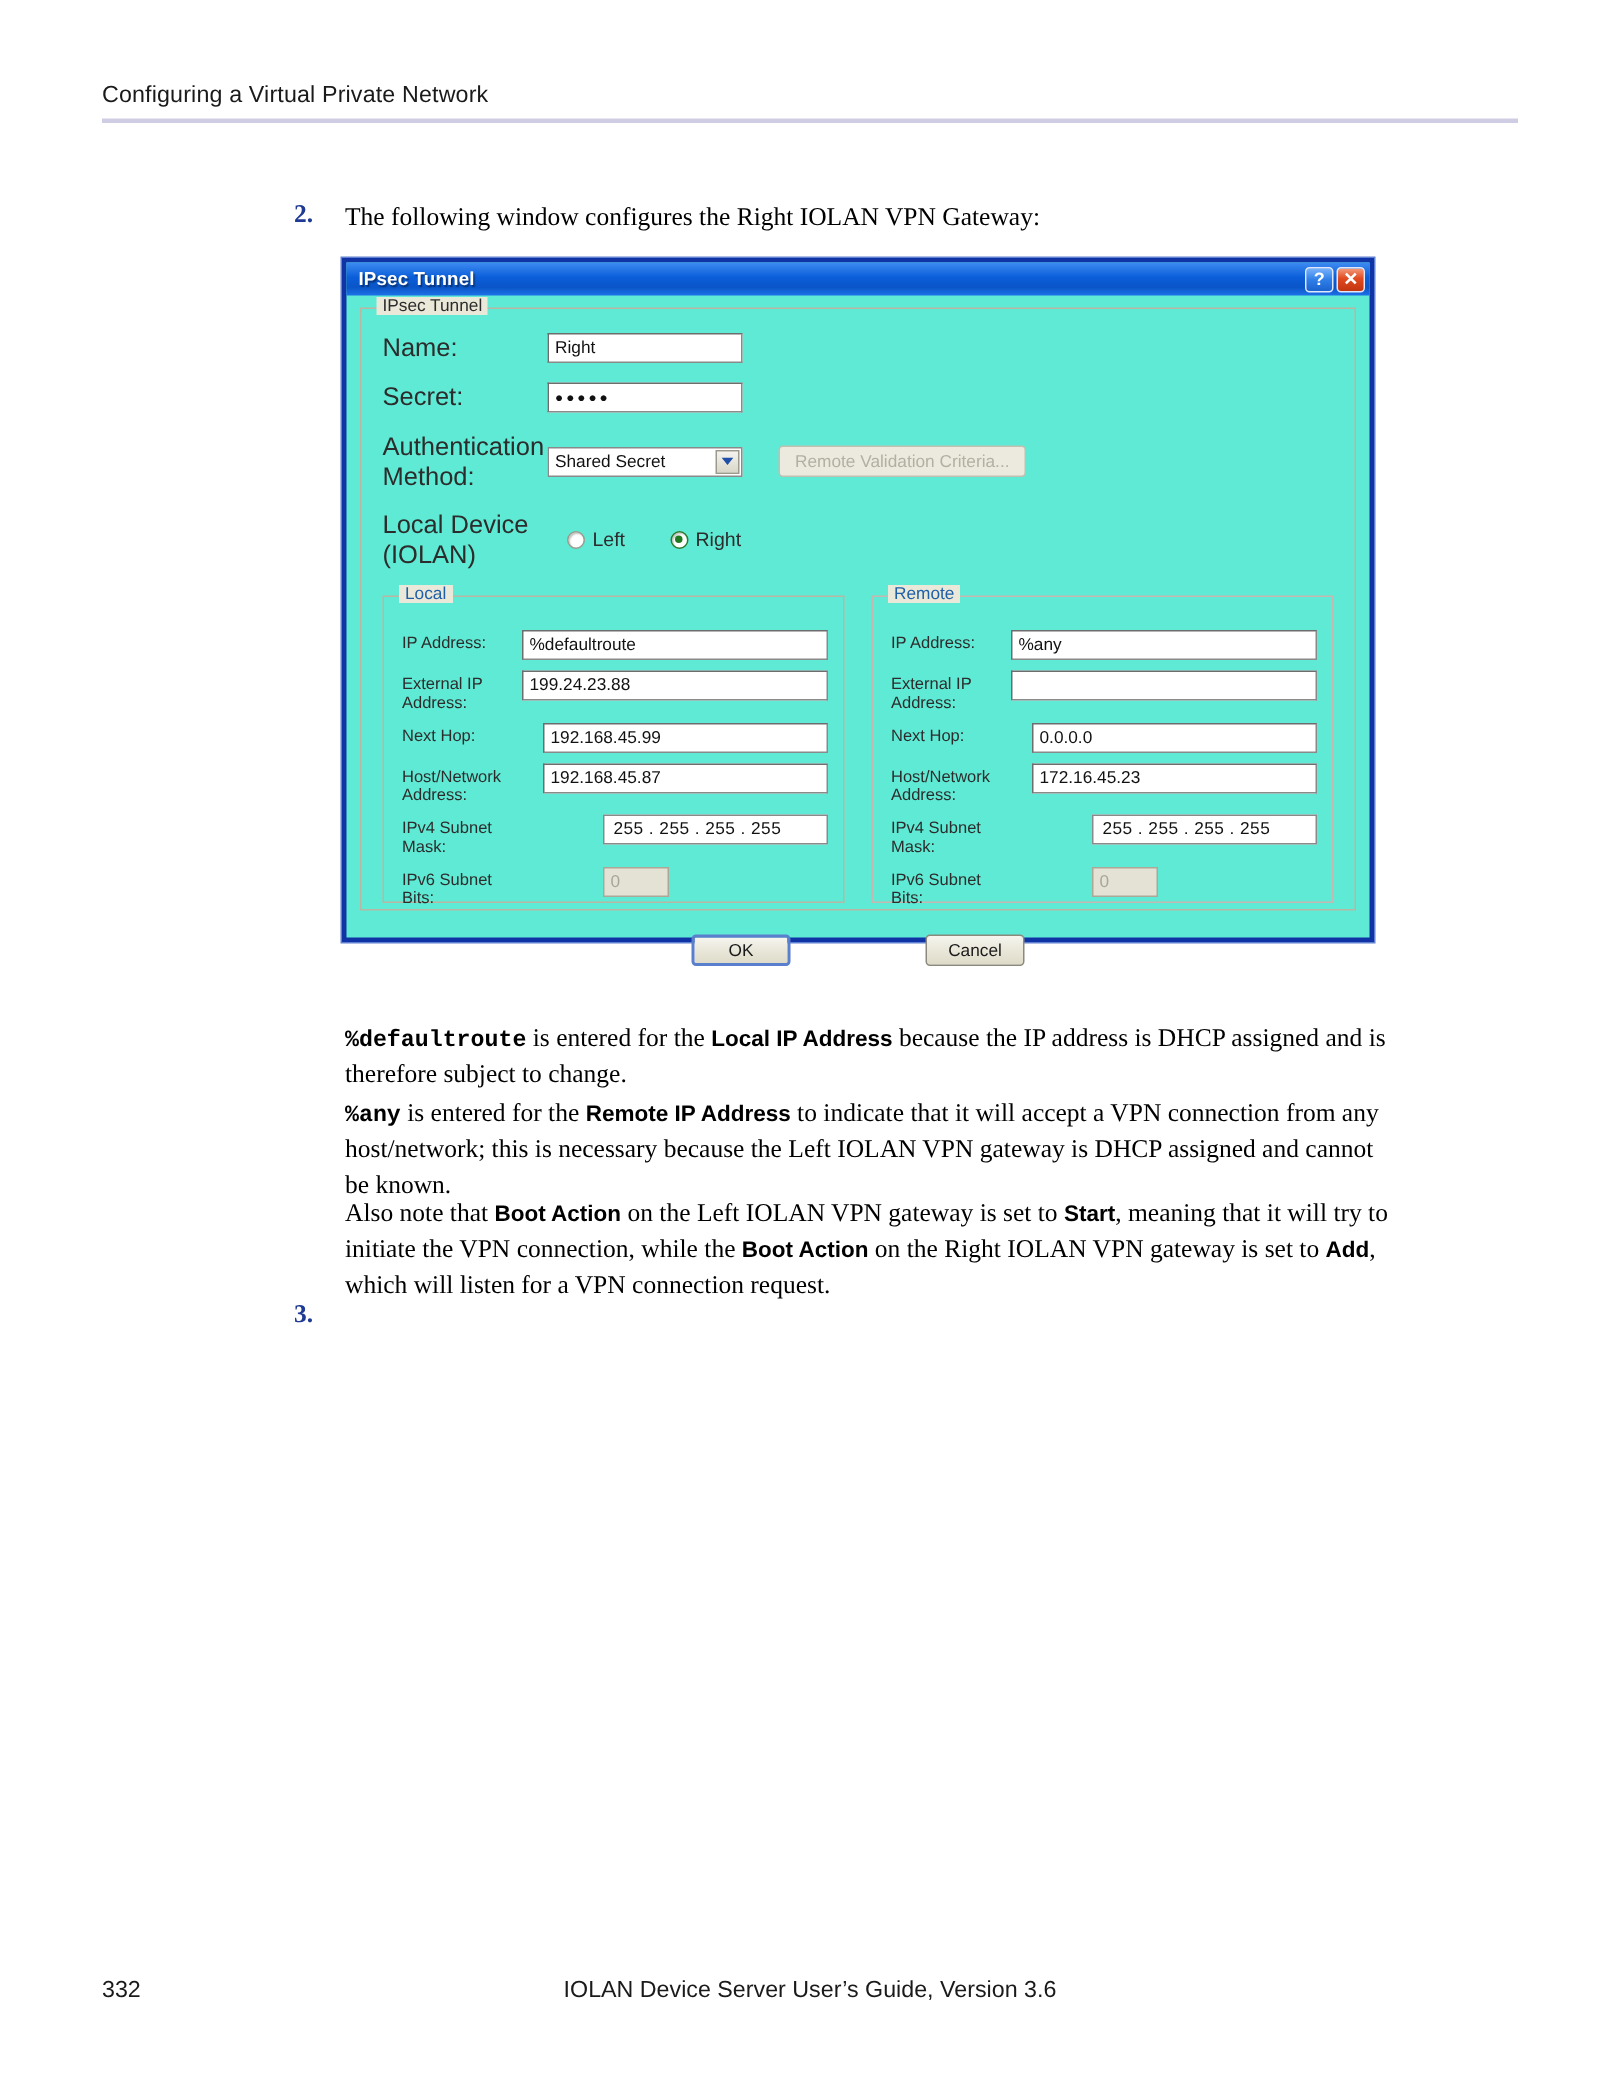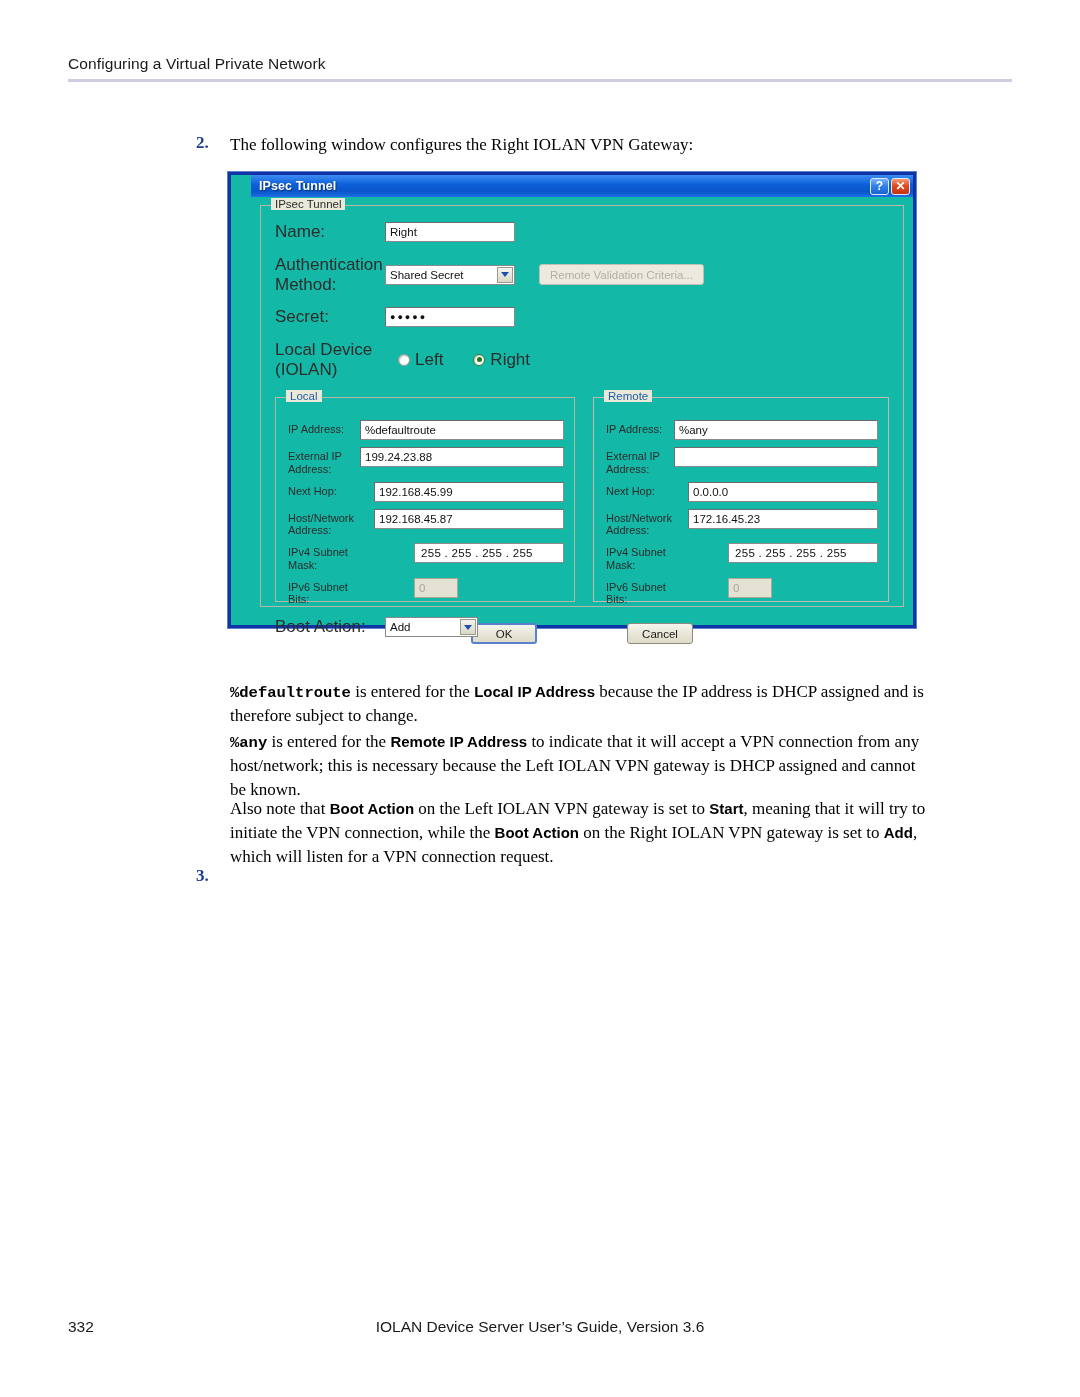--- a/index.html
+++ b/index.html
@@ -89,26 +89,25 @@
   .footer .pg { position: absolute; left: 0; top: 0; }
   .footer .ctr { position: absolute; left: 0; right: 0; top: 0; text-align: center; }
 
   
   .dialog {
     position: absolute;
     left: 228px;
     top: 172px;
     width: 688px;
     height: 456px;
-    background: #14b8a6;
+    background: #5eead4;
     border: 3px solid #1034a6;
     box-sizing: border-box;
     font-family: "Liberation Sans", sans-serif;
     box-shadow: 0 0 0 1px #5f7fd0;
-    padding-left: 20px;
   }
   .titlebar {
     height: 22px;
     background: linear-gradient(180deg, #3d8bf2 0%, #0b5ed9 45%, #0a55c8 75%, #1d71e8 100%);
     display: flex;
     align-items: center;
     padding: 0 3px 0 8px;
     box-sizing: border-box;
   }
   .titlebar .title {
@@ -242,21 +241,21 @@
     margin-right: 5px;
     display: flex; align-items: center; justify-content: center;
     box-sizing: border-box;
   }
   .radio.on .dot { border-color: #2d7a2d; }
   .radio.on .dot::after {
     content: '';
     width: 5px; height: 5px; border-radius: 50%;
     background: #1f7a1f;
   }
-  .radio .rl { font-size: 17px; color: #2c2c2c; }
+  .radio .rl { font-size: 13px; color: #2c2c2c; }
 
   
   .panels { display: flex; gap: 18px; margin-top: 2px; }
   .panel { width: 315px; height: 205px; padding: 14px 10px 0 12px; }
   #remotePanel { border-color: #c6b8b0; }
 
   .frow { display: flex; align-items: flex-start; margin-bottom: 7px; }
   .flbl {
     font-size: 11px;
     color: #2c2c2c;
@@ -308,40 +307,40 @@
     <div class="tb-btn tb-close">✕</div>
   </div>
 
   <div class="dlg-body">
     <div class="group" id="outerGroup">
       <div class="legend">IPsec Tunnel</div>
 
       <div class="row">
         <div class="lbl" style="width:110px">Name:</div>
         <div class="tbox" style="width:130px">Right</div>
+      </div>
+
+      <div class="row">
+        <div class="lbl" style="width:110px">Secret:</div>
+        <div class="tbox" style="width:130px; letter-spacing:2px; font-size:9px">●●●●●</div>
       </div>
 
       <div class="row">
         <div class="lbl" style="width:110px">Authentication Method:</div>
         <div class="combo" style="width:130px">
           <span>Shared Secret</span>
           <span class="cb-arrow">
             <svg width="8" height="5" viewBox="0 0 8 5">
                 <path d="M0 0 L8 0 L4 5 Z" fill="#1f4fa8"></path>
               </svg>
           </span>
         </div>
         <div class="btn disabled" style="width:165px; margin-left:24px">Remote Validation Criteria...</div>
       </div>
 
-      <div class="row">
-        <div class="lbl" style="width:110px">Secret:</div>
-        <div class="tbox" style="width:130px; letter-spacing:2px; font-size:9px">●●●●●</div>
-      </div>
-
       <div class="row" style="margin-bottom:18px">
         <div class="lbl" style="width:110px">Local Device (IOLAN)</div>
         <div class="radio" style="margin-left:13px">
           <span class="dot"></span>
           <span class="rl">Left</span>
         </div>
         <div class="radio on">
           <span class="dot"></span>
           <span class="rl">Right</span>
         </div>
@@ -411,31 +410,20 @@
             <div class="maskbox fval" style="width:150px">255  .  255  .  255  .  255</div>
           </div>
 
           <div class="frow">
             <div class="flbl" style="width:68px">IPv6 Subnet Bits:</div>
             <div class="tbox disabled fval" style="width:44px; margin-right:106px">0</div>
           </div>
         </div>
       </div>
 
-      <div class="row" style="margin-top:15px; margin-bottom:0">
-        <div class="lbl" style="width:110px">Boot Action:</div>
-        <div class="combo" style="width:93px">
-          <span>Add</span>
-          <span class="cb-arrow">
-            <svg width="8" height="5" viewBox="0 0 8 5">
-                <path d="M0 0 L8 0 L4 5 Z" fill="#1f4fa8"></path>
-              </svg>
-          </span>
-        </div>
-      </div>
     </div>
 
     <div class="btnrow">
       <div class="btn default" style="width:66px">OK</div>
       <div class="btn" style="width:66px">Cancel</div>
     </div>
   </div>
 </div>
 
 <div class="para" id="para1">

